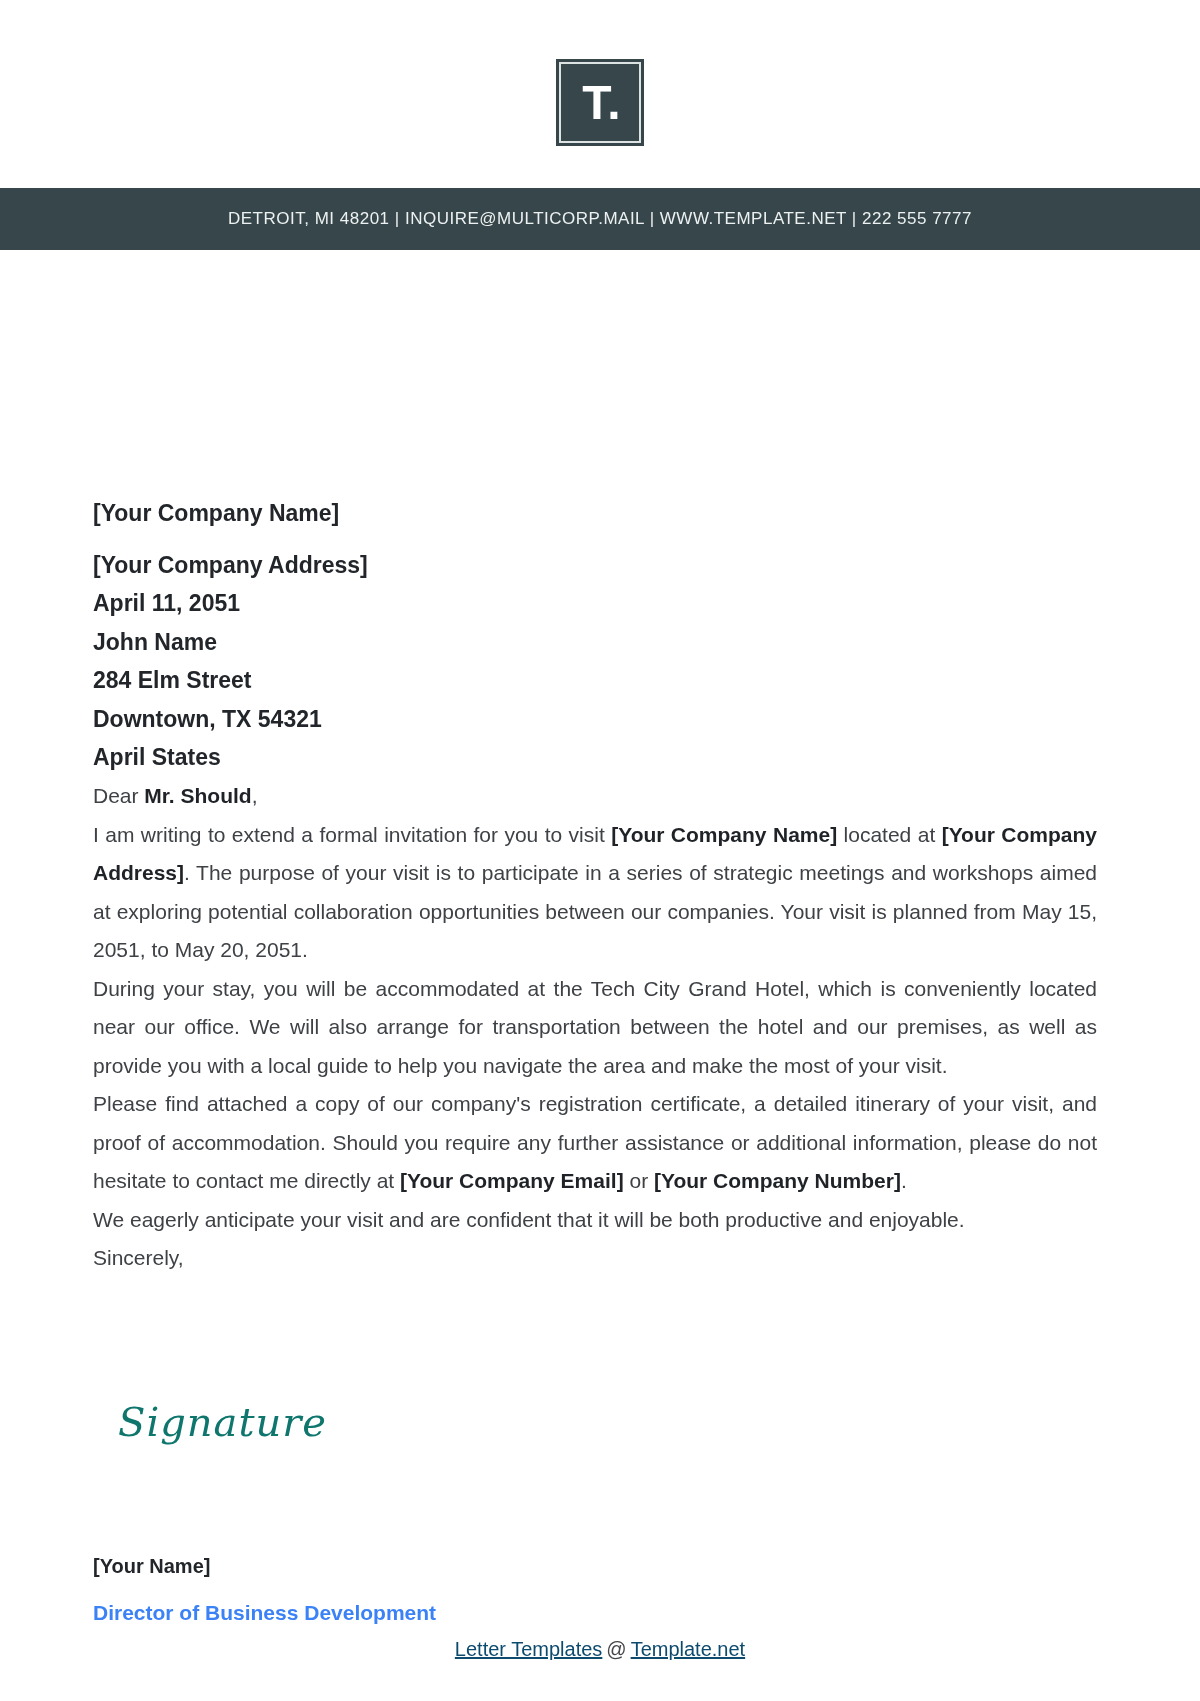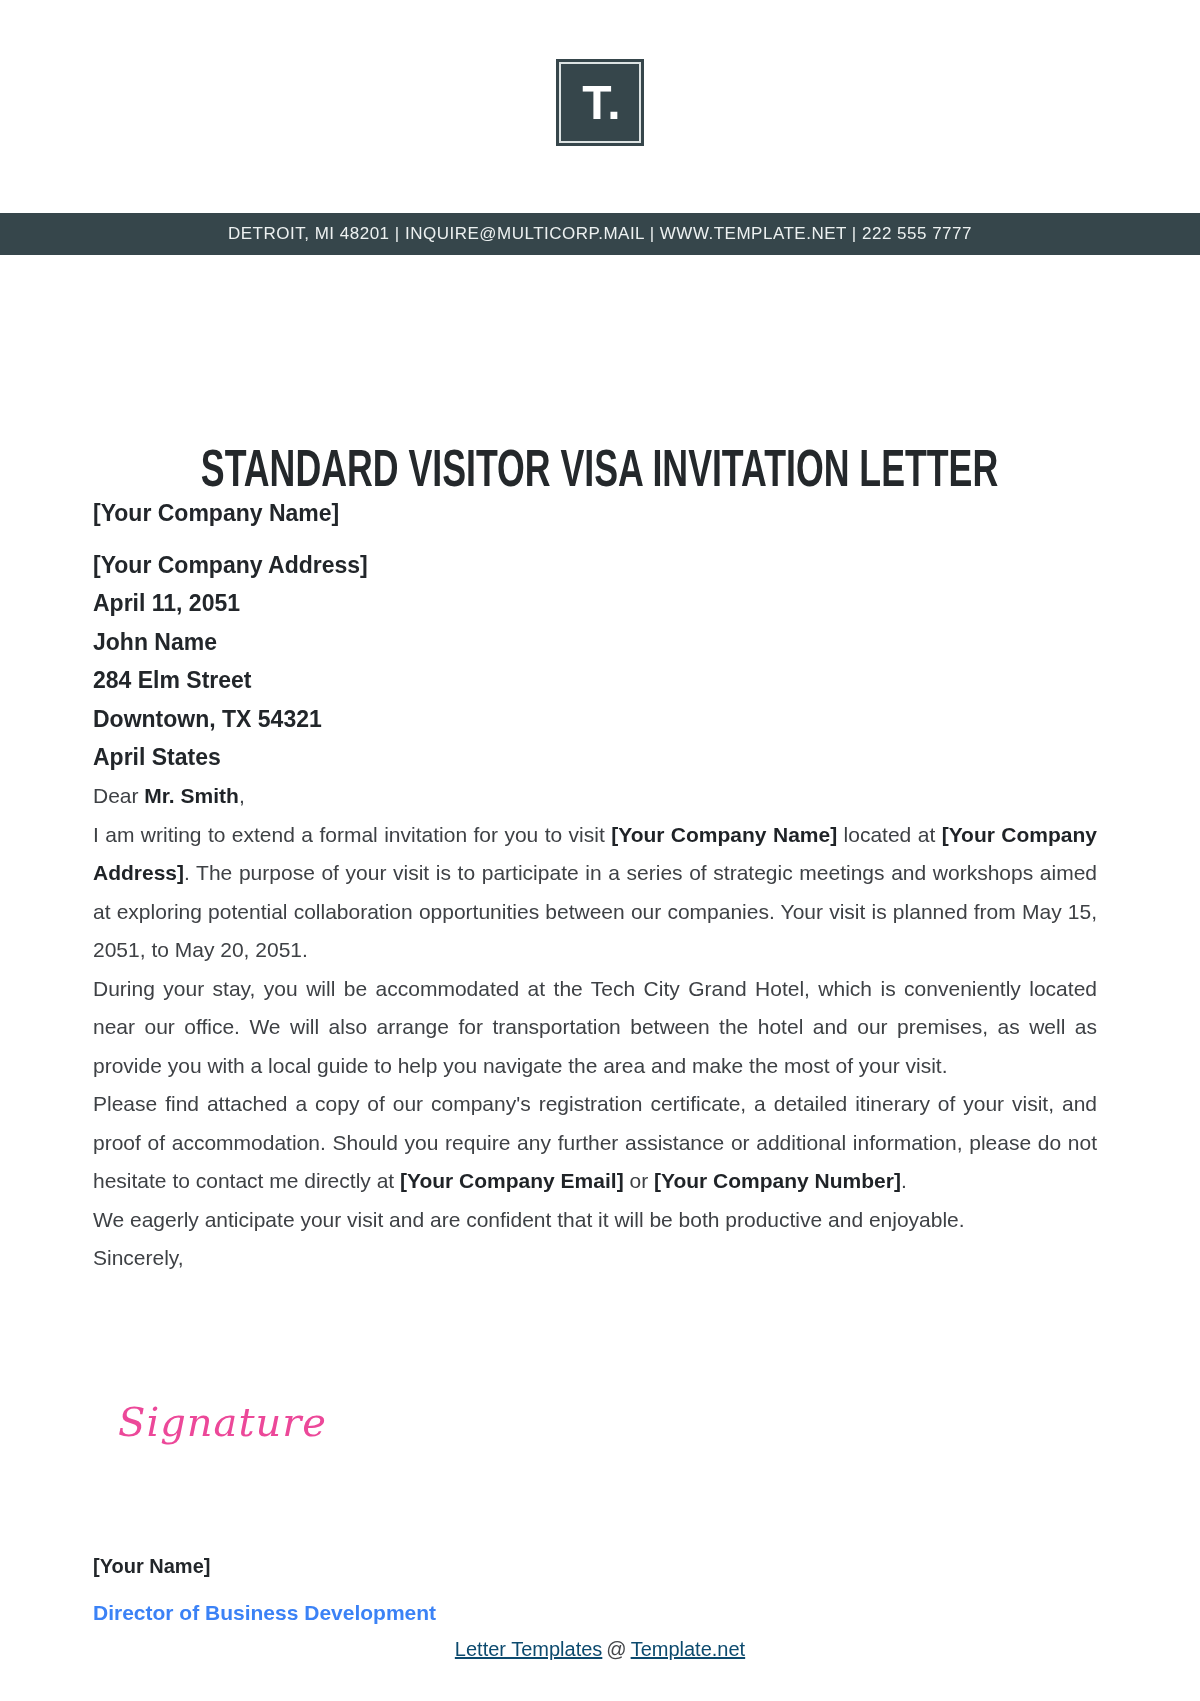--- a/index.html
+++ b/index.html
@@ -19,21 +19,21 @@
     position:absolute; left:3px; top:3px; right:3px; bottom:3px;
     border:2px solid #dde3e3;
   }
   .logo-letter {
     position:relative; color:#ffffff; font-weight:bold; font-size:48px;
     line-height:1; letter-spacing:1px; padding-left:4px;
   }
 
   
   .topbar {
-    position:absolute; left:0; top:213px; width:100%; height:42px;
+    position:absolute; left:0; top:188px; width:100%; height:62px;
     background:#36464b; display:flex; align-items:center; justify-content:center;
   }
   .topbar-text {
     color:#edf1f1; font-size:17px; letter-spacing:0.5px; white-space:nowrap;
   }
 
   
   .title-wrap { position:absolute; left:0; top:441px; width:100%; text-align:center; }
   .title {
     display:inline-block; font-size:51px; font-weight:bold; color:#24282b;
@@ -54,21 +54,21 @@
     font-size:21px; line-height:38.5px; color:#3e4145;
   }
   .letter-body p { margin:0; }
   .letter-body p.justify { text-align:justify; }
   .letter-body .bold { font-weight:bold; color:#1f2327; }
 
   
   .signature {
     position:absolute; left:118px; top:1398px;
     font-family:"DejaVu Serif", serif; font-style:italic;
-    font-size:40px; line-height:1.2; color:#ec4899; letter-spacing:1px;
+    font-size:40px; line-height:1.2; color:#0f766e; letter-spacing:1px;
   }
 
   
   .signer-name {
     position:absolute; left:93px; top:1547px;
     font-size:20px; font-weight:bold; color:#22262a; line-height:38.5px;
   }
   .signer-title {
     position:absolute; left:93px; top:1594px;
     font-size:21px; font-weight:bold; color:#3b82f6; line-height:38.5px;
@@ -89,36 +89,33 @@
 
   <div class="logo">
     <div class="logo-inner"></div>
     <div class="logo-letter">T.</div>
   </div>
 
   <div class="topbar">
     <span class="topbar-text">DETROIT, MI 48201 | INQUIRE@MULTICORP.MAIL | WWW.TEMPLATE.NET | 222 555 7777</span>
   </div>
 
-  <div class="title-wrap">
-    <span class="title">STANDARD VISITOR VISA INVITATION LETTER</span>
-  </div>
 
   <div class="address">
       <div>[Your Company Name]</div>
       <div>[Your Company Address]</div>
       <div>April 11, 2051</div>
       <div>John Name</div>
       <div>284 Elm Street</div>
       <div>Downtown, TX 54321</div>
       <div>April States</div>
     </div>
 
   <div class="letter-body">
-    <p><span>Dear </span><span class="bold">Mr. Smith</span><span>,</span></p>
+    <p><span>Dear </span><span class="bold">Mr. Should</span><span>,</span></p>
     <p class="justify"><span>I am writing to extend a formal invitation for you to visit </span><span class="bold">[Your Company Name]</span><span> located at </span><span class="bold">[Your Company Address]</span><span>. The purpose of your visit is to participate in a series of strategic meetings and workshops aimed at exploring potential collaboration opportunities between our companies. Your visit is planned from May 15, 2051, to May 20, 2051.</span></p>
     <p class="justify"><span>During your stay, you will be accommodated at the Tech City Grand Hotel, which is conveniently located near our office. We will also arrange for transportation between the hotel and our premises, as well as provide you with a local guide to help you navigate the area and make the most of your visit.</span></p>
     <p class="justify"><span>Please find attached a copy of our company's registration certificate, a detailed itinerary of your visit, and proof of accommodation. Should you require any further assistance or additional information, please do not hesitate to contact me directly at </span><span class="bold">[Your Company Email]</span><span> or </span><span class="bold">[Your Company Number]</span><span>.</span></p>
     <p><span>We eagerly anticipate your visit and are confident that it will be both productive and enjoyable.</span></p>
     <p>Sincerely,</p>
   </div>
 
   <div class="signature">Signature</div>
 
   <div class="signer-name">[Your Name]</div>

